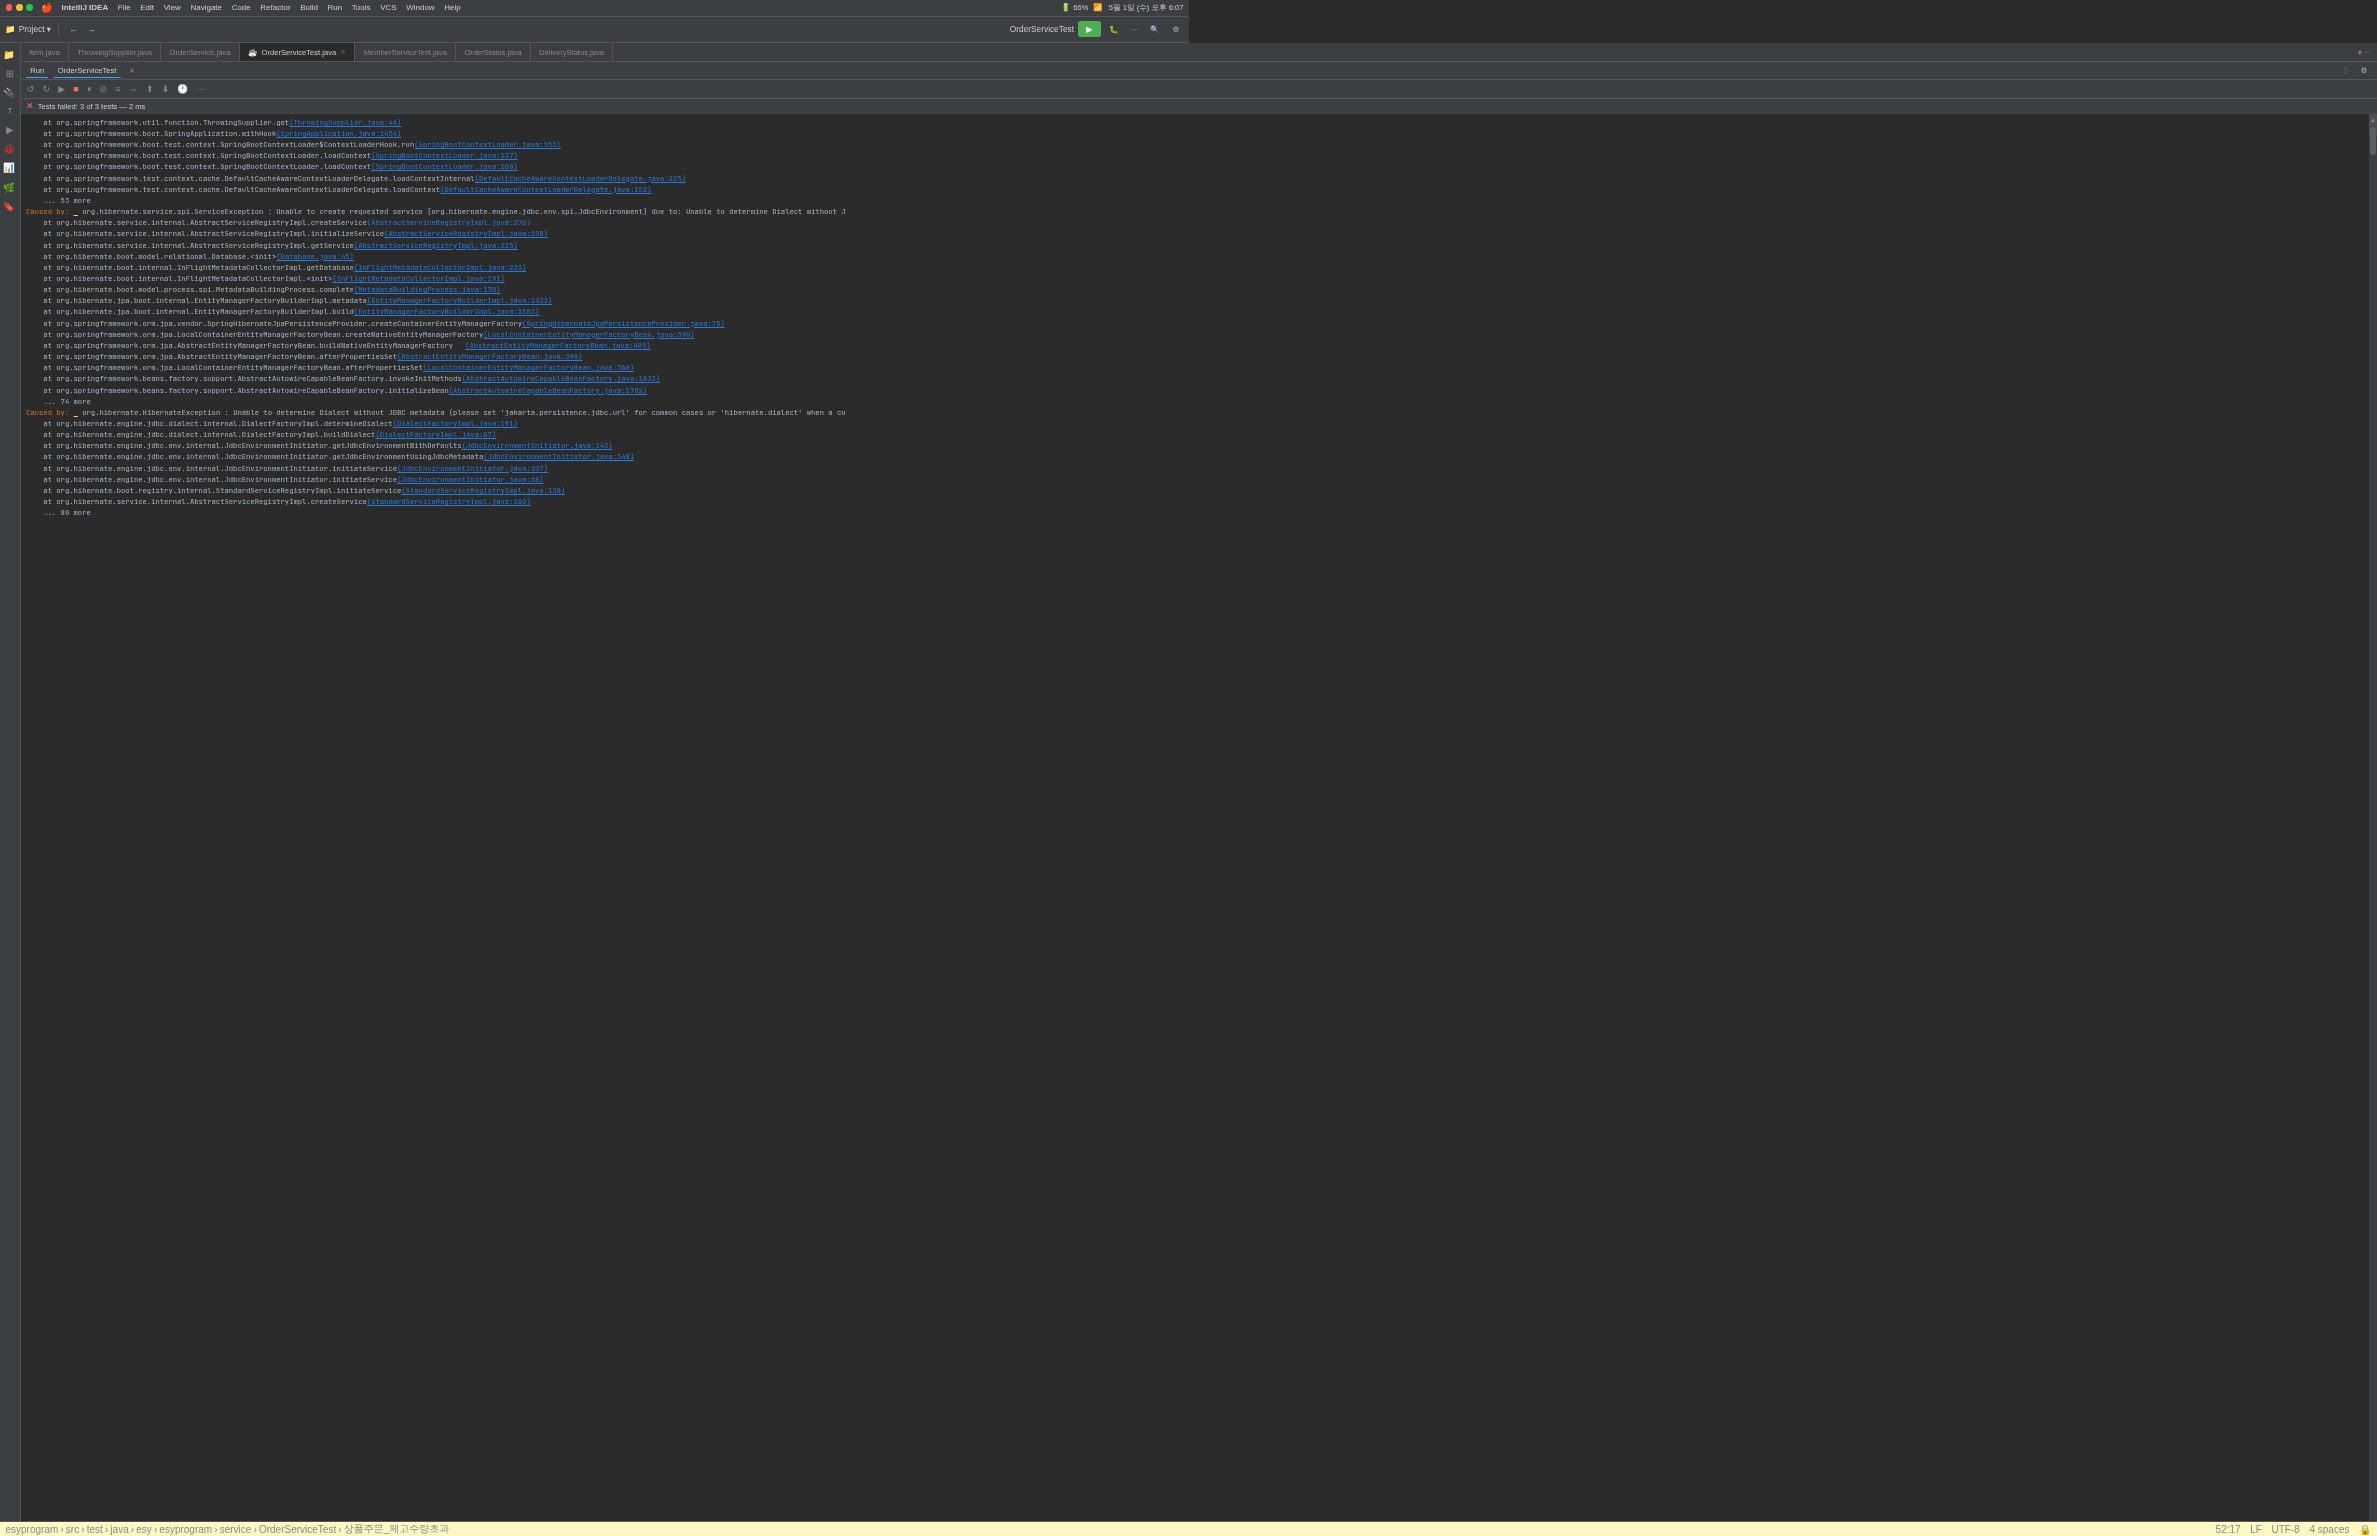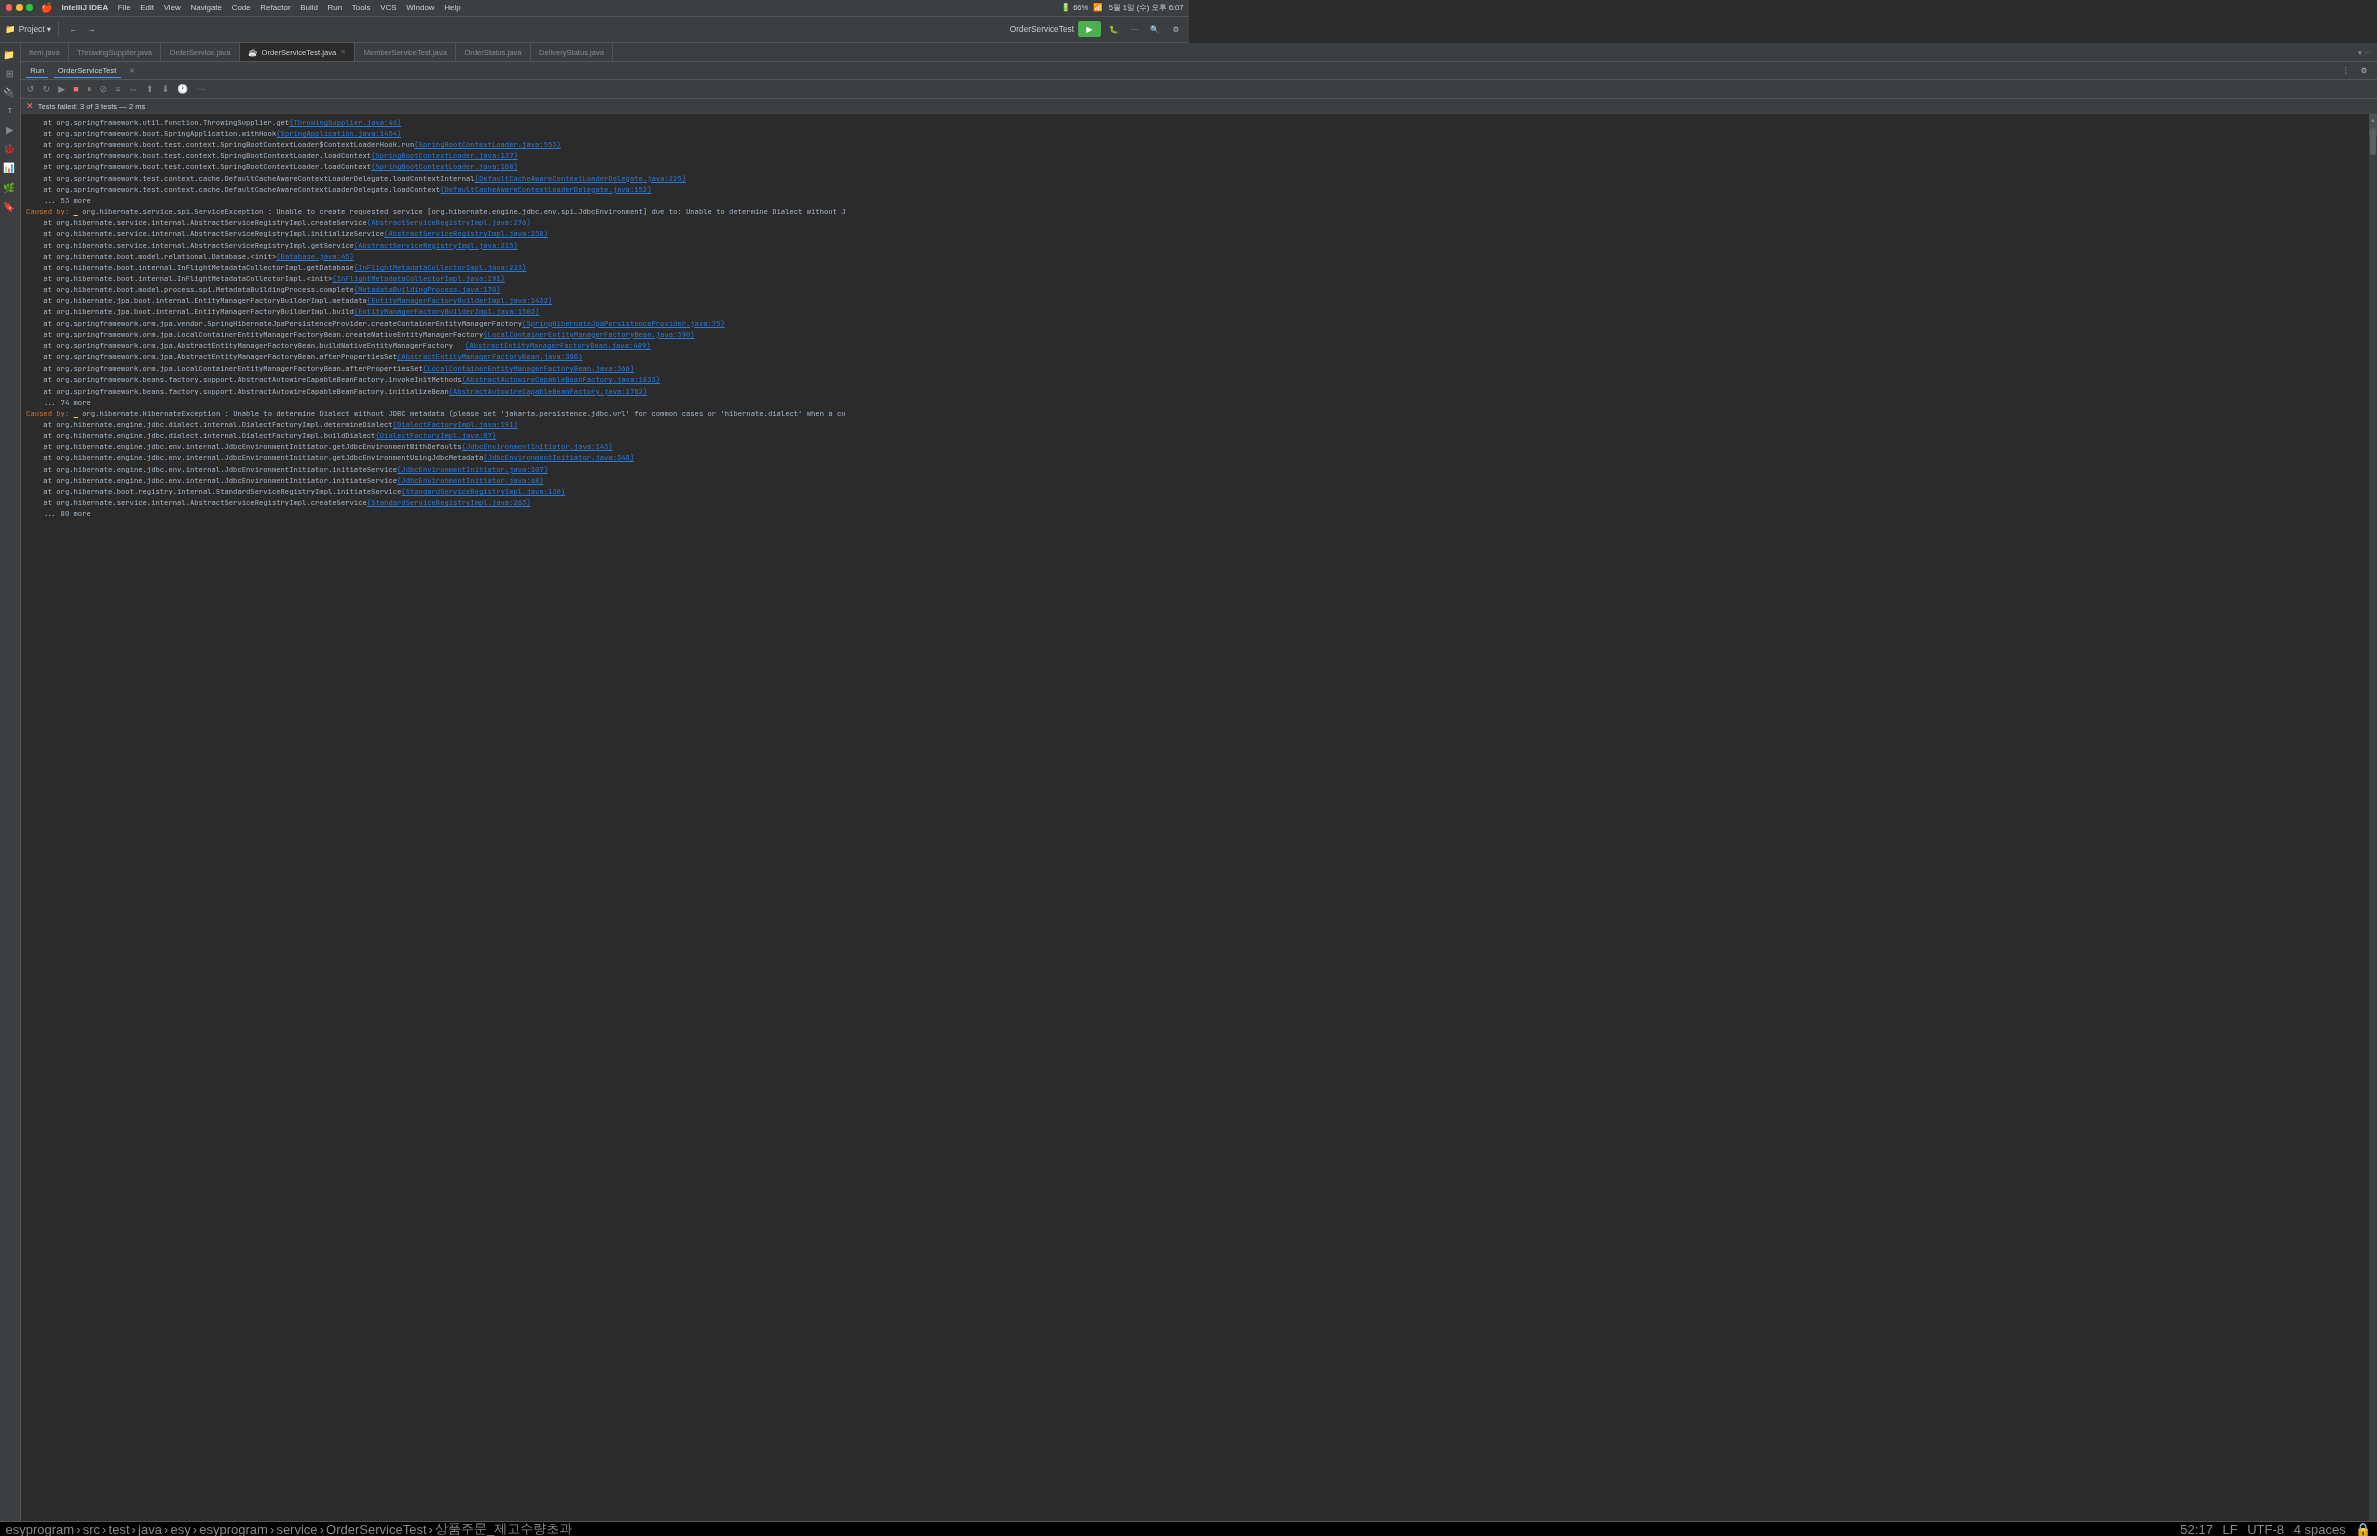--- a/index.html
+++ b/index.html
@@ -193,25 +193,25 @@
       height: 27.5px; background: #5c6062; border-radius: 2.8px;
     }
 
     
     .status-bar {
       position: absolute;
       bottom: 0;
       left: 0;
       right: 0;
       height: 15px;
-      background: #000000;
+      background: #fef9c3;
       display: flex;
       align-items: center;
       padding: 0 5.5px;
-      font-size: 13px;
+      font-size: 10px;
       color: #888;
       border-top: 0.7px solid #555;
       gap: 4.1px;
     }
     .status-breadcrumb { display: flex; align-items: center; gap: 2.1px; }
     .status-right { margin-left: auto; display: flex; gap: 9.6px; }
 
     .console-line { white-space: pre-wrap; word-break: break-all; }
   </style>
 </head>
@@ -350,21 +350,21 @@
     <div class="console-line" style="color: rgb(169, 183, 198);">    at org.hibernate.service.internal.AbstractServiceRegistryImpl.getService<span style="color: rgb(40, 123, 222); text-decoration: underline; cursor: pointer;">(AbstractServiceRegistryImpl.java:215)</span></div>
     <div class="console-line" style="color: rgb(169, 183, 198);">    at org.hibernate.boot.model.relational.Database.&lt;init&gt;<span style="color: rgb(40, 123, 222); text-decoration: underline; cursor: pointer;">(Database.java:45)</span></div>
     <div class="console-line" style="color: rgb(169, 183, 198);">    at org.hibernate.boot.internal.InFlightMetadataCollectorImpl.getDatabase<span style="color: rgb(40, 123, 222); text-decoration: underline; cursor: pointer;">(InFlightMetadataCollectorImpl.java:223)</span></div>
     <div class="console-line" style="color: rgb(169, 183, 198);">    at org.hibernate.boot.internal.InFlightMetadataCollectorImpl.&lt;init&gt;<span style="color: rgb(40, 123, 222); text-decoration: underline; cursor: pointer;">(InFlightMetadataCollectorImpl.java:191)</span></div>
     <div class="console-line" style="color: rgb(169, 183, 198);">    at org.hibernate.boot.model.process.spi.MetadataBuildingProcess.complete<span style="color: rgb(40, 123, 222); text-decoration: underline; cursor: pointer;">(MetadataBuildingProcess.java:170)</span></div>
     <div class="console-line" style="color: rgb(169, 183, 198);">    at org.hibernate.jpa.boot.internal.EntityManagerFactoryBuilderImpl.metadata<span style="color: rgb(40, 123, 222); text-decoration: underline; cursor: pointer;">(EntityManagerFactoryBuilderImpl.java:1432)</span></div>
     <div class="console-line" style="color: rgb(169, 183, 198);">    at org.hibernate.jpa.boot.internal.EntityManagerFactoryBuilderImpl.build<span style="color: rgb(40, 123, 222); text-decoration: underline; cursor: pointer;">(EntityManagerFactoryBuilderImpl.java:1503)</span></div>
     <div class="console-line" style="color: rgb(169, 183, 198);">    at org.springframework.orm.jpa.vendor.SpringHibernateJpaPersistenceProvider.createContainerEntityManagerFactory<span style="color: rgb(40, 123, 222); text-decoration: underline; cursor: pointer;">(SpringHibernateJpaPersistenceProvider.java:75)</span></div>
     <div class="console-line" style="color: rgb(169, 183, 198);">    at org.springframework.orm.jpa.LocalContainerEntityManagerFactoryBean.createNativeEntityManagerFactory<span style="color: rgb(40, 123, 222); text-decoration: underline; cursor: pointer;">(LocalContainerEntityManagerFactoryBean.java:390)</span></div>
     <div class="console-line" style="color: rgb(169, 183, 198);">    at org.springframework.orm.jpa.AbstractEntityManagerFactoryBean.buildNativeEntityManagerFactory<span style="color: rgb(40, 123, 222); text-decoration: underline; cursor: pointer; margin-left: 12px;">(AbstractEntityManagerFactoryBean.java:409)</span></div>
-    <div class="console-line" style="color: rgb(169, 183, 198);">    at org.springframework.orm.jpa.AbstractEntityManagerFactoryBean.afterPropertiesSet<span style="color: rgb(40, 123, 222); text-decoration: underline; cursor: pointer; font-family: Liberation Mono, monospace;">(AbstractEntityManagerFactoryBean.java:396)</span></div>
+    <div class="console-line" style="color: rgb(169, 183, 198);">    at org.springframework.orm.jpa.AbstractEntityManagerFactoryBean.afterPropertiesSet<span style="color: rgb(40, 123, 222); text-decoration: underline; cursor: pointer;">(AbstractEntityManagerFactoryBean.java:396)</span></div>
     <div class="console-line" style="color: rgb(169, 183, 198);">    at org.springframework.orm.jpa.LocalContainerEntityManagerFactoryBean.afterPropertiesSet<span style="color: rgb(40, 123, 222); text-decoration: underline; cursor: pointer;">(LocalContainerEntityManagerFactoryBean.java:366)</span></div>
     <div class="console-line" style="color: rgb(169, 183, 198);">    at org.springframework.beans.factory.support.AbstractAutowireCapableBeanFactory.invokeInitMethods<span style="color: rgb(40, 123, 222); text-decoration: underline; cursor: pointer;">(AbstractAutowireCapableBeanFactory.java:1833)</span></div>
     <div class="console-line" style="color: rgb(169, 183, 198);">    at org.springframework.beans.factory.support.AbstractAutowireCapableBeanFactory.initializeBean<span style="color: rgb(40, 123, 222); text-decoration: underline; cursor: pointer;">(AbstractAutowireCapableBeanFactory.java:1782)</span></div>
     <div class="console-line" style="color: rgb(169, 183, 198);">    ... 74 more</div>
     <div class="console-line"><span style="color: rgb(204, 120, 50);">Caused by: </span><span style="color: rgb(255, 198, 109); text-decoration: underline;"> </span><span style="color: rgb(169, 183, 198);"> org.hibernate.HibernateException : Unable to determine Dialect without JDBC metadata (please set 'jakarta.persistence.jdbc.url' for common cases or 'hibernate.dialect' when a cu</span></div>
     <div class="console-line" style="color: rgb(169, 183, 198);">    at org.hibernate.engine.jdbc.dialect.internal.DialectFactoryImpl.determineDialect<span style="color: rgb(40, 123, 222); text-decoration: underline; cursor: pointer;">(DialectFactoryImpl.java:191)</span></div>
     <div class="console-line" style="color: rgb(169, 183, 198);">    at org.hibernate.engine.jdbc.dialect.internal.DialectFactoryImpl.buildDialect<span style="color: rgb(40, 123, 222); text-decoration: underline; cursor: pointer;">(DialectFactoryImpl.java:87)</span></div>
     <div class="console-line" style="color: rgb(169, 183, 198);">    at org.hibernate.engine.jdbc.env.internal.JdbcEnvironmentInitiator.getJdbcEnvironmentWithDefaults<span style="color: rgb(40, 123, 222); text-decoration: underline; cursor: pointer;">(JdbcEnvironmentInitiator.java:143)</span></div>
     <div class="console-line" style="color: rgb(169, 183, 198);">    at org.hibernate.engine.jdbc.env.internal.JdbcEnvironmentInitiator.getJdbcEnvironmentUsingJdbcMetadata<span style="color: rgb(40, 123, 222); text-decoration: underline; cursor: pointer;">(JdbcEnvironmentInitiator.java:348)</span></div>
     <div class="console-line" style="color: rgb(169, 183, 198);">    at org.hibernate.engine.jdbc.env.internal.JdbcEnvironmentInitiator.initiateService<span style="color: rgb(40, 123, 222); text-decoration: underline; cursor: pointer;">(JdbcEnvironmentInitiator.java:107)</span></div>

